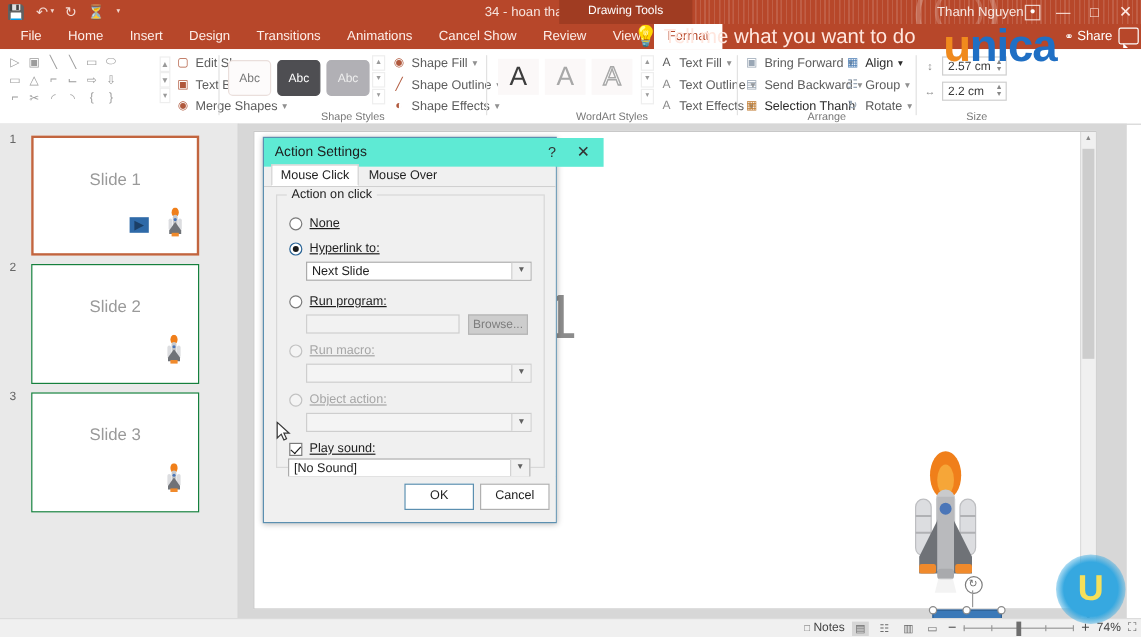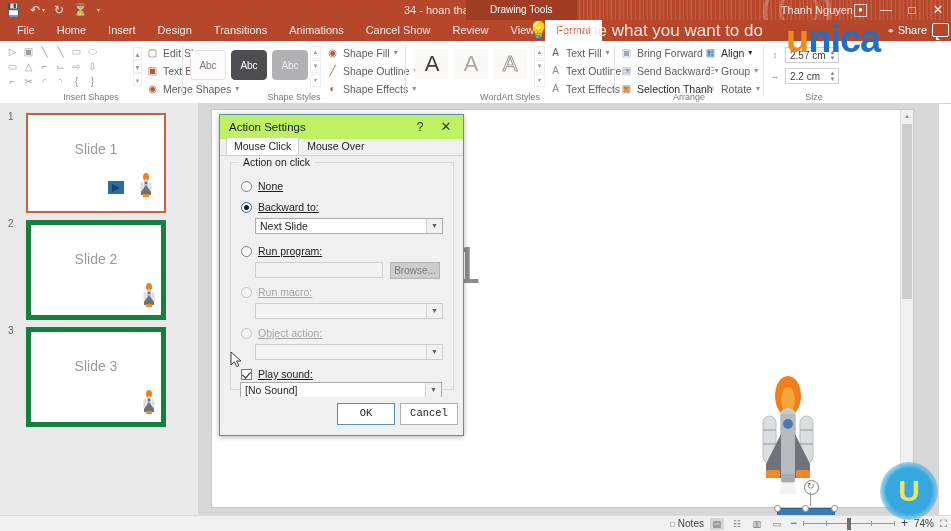--- a/index.html
+++ b/index.html
@@ -85,21 +85,21 @@
         color:#3b3b3b;display:flex;align-items:center;padding-left:4px;box-sizing:border-box;
         position:relative;}
   .spin .ar{position:absolute;right:1px;top:1px;width:9px;height:13px;color:#888;font-size:6px;
         text-align:center;line-height:6px;}
   .sizeic{width:12px;height:12px;color:#8a8a8a;font-size:9px;text-align:center;line-height:12px;}
 
   
   .thumbs{position:absolute;left:0;top:103px;width:198px;height:413px;background:#e9e9e9;
           border-right:1px solid #d0d0d0;}
   .thumb{position:absolute;left:26px;width:140px;height:100px;background:#fff;
-         border:5px solid #15803d;box-sizing:border-box;}
+         border:1px solid #15803d;box-sizing:border-box;}
   .thumb.sel{border:2px solid #c2653f;}
   .tnum{position:absolute;left:8px;font-size:10px;color:#666;}
   .tlabel{position:absolute;left:0;top:26px;width:100%;text-align:center;color:#9a9a9a;
           font-size:14px;}
   .rocket{position:absolute;width:16px;height:26px;}
 
   
   .stage{position:absolute;left:199px;top:103px;width:740px;height:413px;background:#d7d7d7;}
   .slide{position:absolute;left:12px;top:6px;width:703px;height:399px;background:#fff;
          border:1px solid #c8c8c8;box-sizing:border-box;}
@@ -119,21 +119,21 @@
           border-bottom:16px solid transparent;}
   .hdl{position:absolute;width:7px;height:7px;border-radius:50%;background:#fff;
        border:1px solid #8a8a8a;box-sizing:border-box;}
   .rot{position:absolute;left:592px;top:370px;width:13px;height:13px;border:1.4px solid #7b7b7b;
        border-radius:50%;}
   .rotstem{position:absolute;left:598px;top:382px;width:1px;height:14px;background:#9a9a9a;}
 
   
   .dlg{position:absolute;left:219px;top:114px;width:243px;height:320px;background:#f0f0f0;
        border:1px solid #5b8fb0;box-shadow:0 1px 5px rgba(0,0,0,.3);}
-  .dlg-tb{position:absolute;left:0;top:0;width:100%;height:24px;background:#bef264;}
+  .dlg-tb{position:absolute;left:0;top:0;width:100%;height:24px;background:#5eead4;padding-left:40px;}
   .dlg-title{position:absolute;left:9px;top:0;height:24px;line-height:24px;font-size:11.5px;
              color:#1d1d1d;}
   .dlg-help{position:absolute;right:34px;top:0;height:24px;line-height:24px;width:18px;
             text-align:center;color:#333;font-size:12px;cursor:pointer;}
   .dlg-close{position:absolute;right:6px;top:0;height:24px;line-height:24px;width:22px;
             text-align:center;color:#333;font-size:13px;cursor:pointer;}
   .dlg-tabs{position:absolute;left:0;top:24px;width:100%;height:17px;background:#f0f0f0;
             border-bottom:1px solid #d0d0d0;display:flex;align-items:flex-end;padding-left:6px;
             box-sizing:border-box;}
   .dtab{height:16px;line-height:16px;padding:0 7px;font-size:10.5px;color:#1d1d1d;
@@ -163,21 +163,21 @@
   .browse{position:absolute;width:50px;height:17px;background:#cdcdcd;border:1px solid #b4b4b4;
          box-sizing:border-box;font-size:10px;color:#7d7d7d;text-align:center;line-height:15px;}
   .cbx{width:11px;height:11px;border:1px solid #7a7a7a;background:#fff;box-sizing:border-box;
        position:relative;flex:0 0 auto;}
   .cbx.on:after{content:"";position:absolute;left:2px;top:0px;width:4px;height:7px;
        border:solid #1b1b1b;border-width:0 1.6px 1.6px 0;transform:rotate(42deg);}
   .cbx.dis{border-color:#c4c4c4;background:#f3f3f3;}
   .cbx.dis.on:after{border-color:#b7b7b7;}
   .dlg-foot{position:absolute;left:0;bottom:0;width:100%;height:38px;background:#f0f0f0;}
   .dbtn{position:absolute;top:6px;width:56px;height:20px;background:#fff;border:1px solid #b0b0b0;
-        font-size:10.5px;color:#1d1d1d;text-align:center;line-height:19px;cursor:pointer;font-family:Liberation Mono, monospace;}
+        font-size:10.5px;color:#1d1d1d;text-align:center;line-height:19px;cursor:pointer;}
   .dbtn.ok{right:68px;border:1.4px solid #5b8fb0;}
   .dbtn.cancel{right:5px;}
   .cursor{position:absolute;left:230px;top:351px;width:14px;height:18px;z-index:40;}
 
   
   .status{position:absolute;left:0;bottom:0;width:951px;height:15px;background:#f0f0f0;
           border-top:1px solid #dcdcdc;font-size:10px;color:#444;}
   .st-l{position:absolute;left:4px;top:0;height:15px;line-height:15px;display:flex;
         align-items:center;gap:7px;}
   .st-r{position:absolute;right:4px;top:0;height:15px;line-height:15px;display:flex;
@@ -293,21 +293,20 @@
         <div class="ritem">
           <span class="ic">▣</span>
           <span>Text Box</span>
         </div>
         <div class="ritem">
           <span class="ic">◉</span>
           <span>Merge Shapes</span>
           <span class="dd">▾</span>
         </div>
       </div>
-      <div class="gl">Insert Shapes</div>
     </div>
     <div class="rsep" style="left:182px"></div>
 
     <div class="rgroup" style="left:183px;width:222px">
       <div style="position:absolute;left:7px;top:9px;display:flex;gap:5px">
         <div class="abc w">Abc</div>
         <div class="abc d">Abc</div>
         <div class="abc g">Abc</div>
       </div>
       <div style="position:absolute;left:127px;top:5px;display:flex;flex-direction:column;gap:1px">
@@ -533,21 +532,21 @@
       <div class="fset">
         <div class="fleg">Action on click</div>
 
         <div class="rrow" style="top:17px">
           <span class="radio"></span>
           <span>None</span>
         </div>
 
         <div class="rrow" style="top:38px">
           <span class="radio on"></span>
-          <span>Backward to:</span>
+          <span>Hyperlink to:</span>
         </div>
         <div class="combo" style="left:24px;top:55px;width:188px">
           <span>Next Slide</span>
           <span class="cb">▼</span>
         </div>
 
         <div class="rrow" style="top:82px">
           <span class="radio"></span>
           <span>Run program:</span>
         </div>

